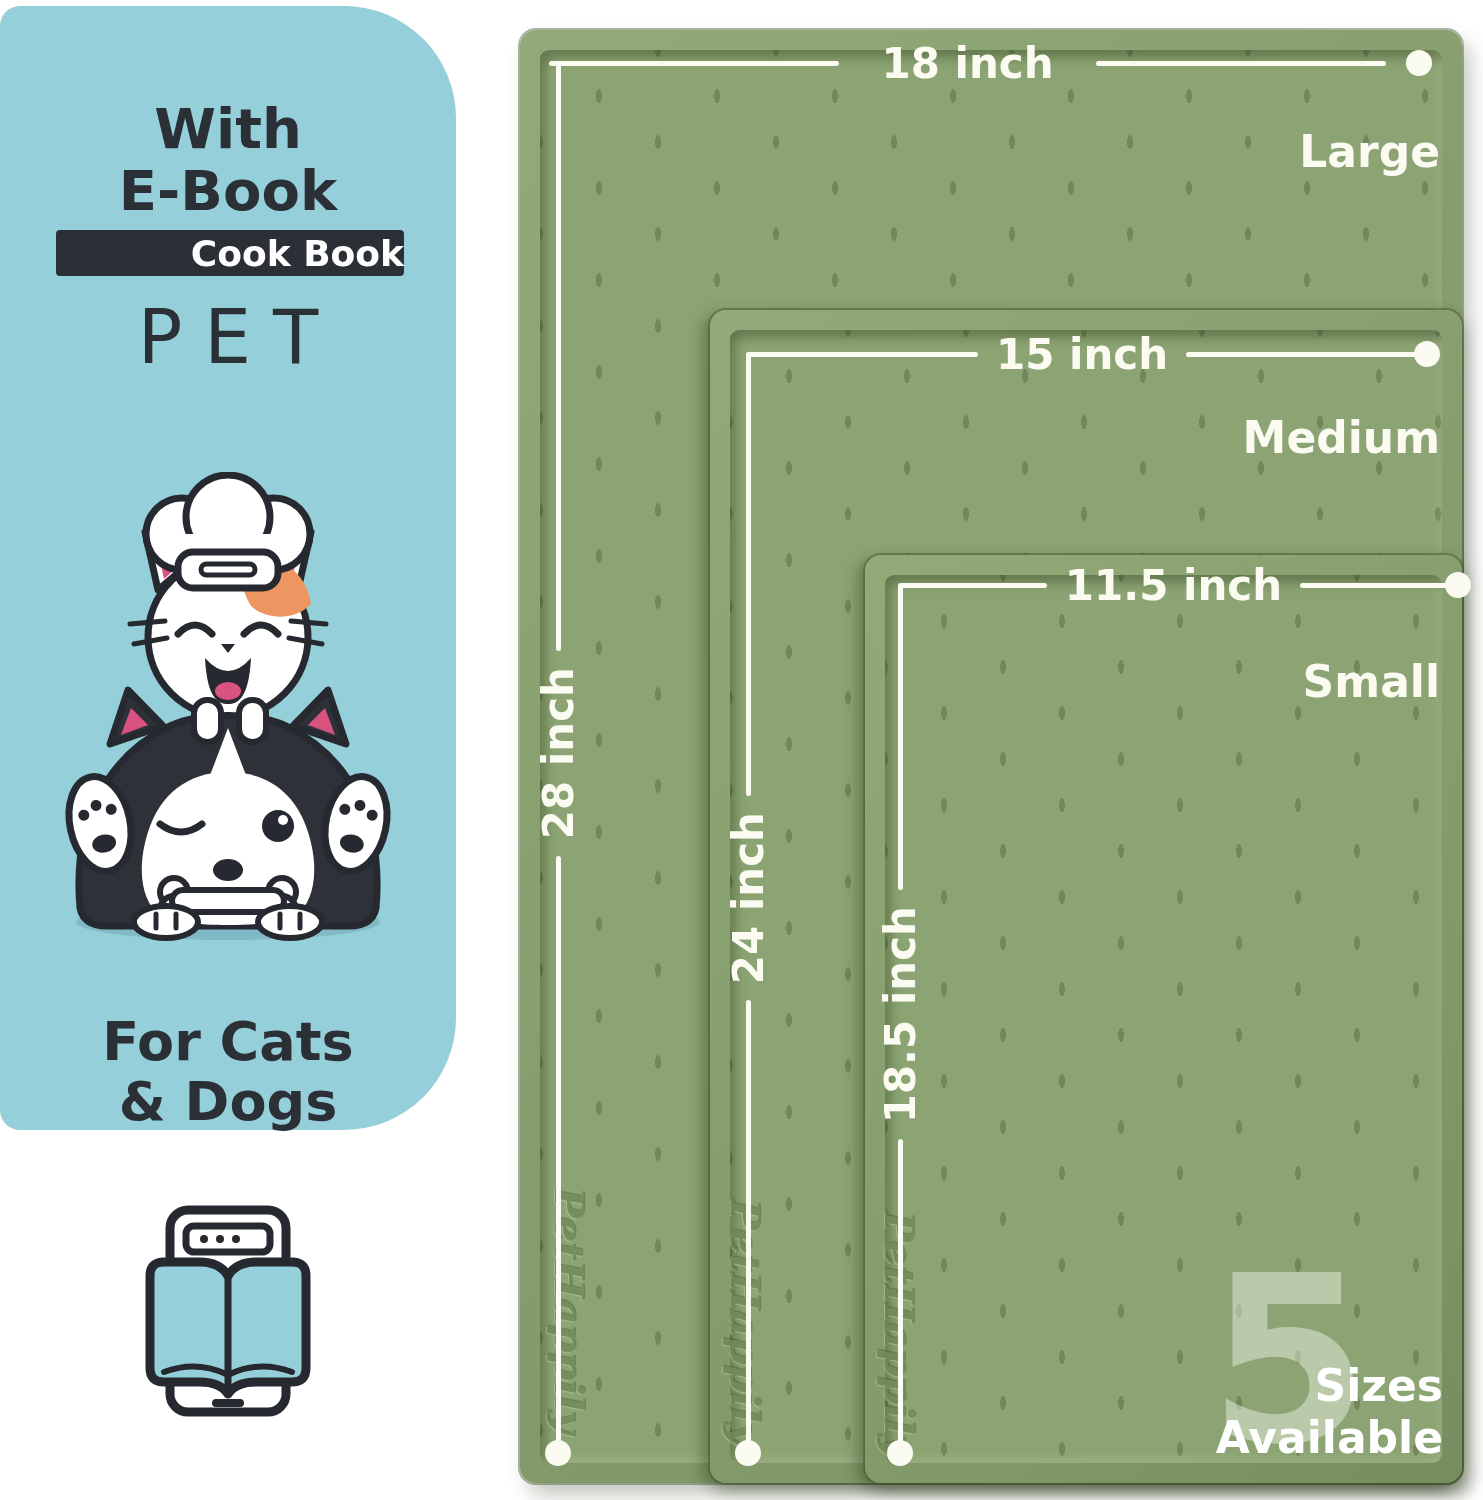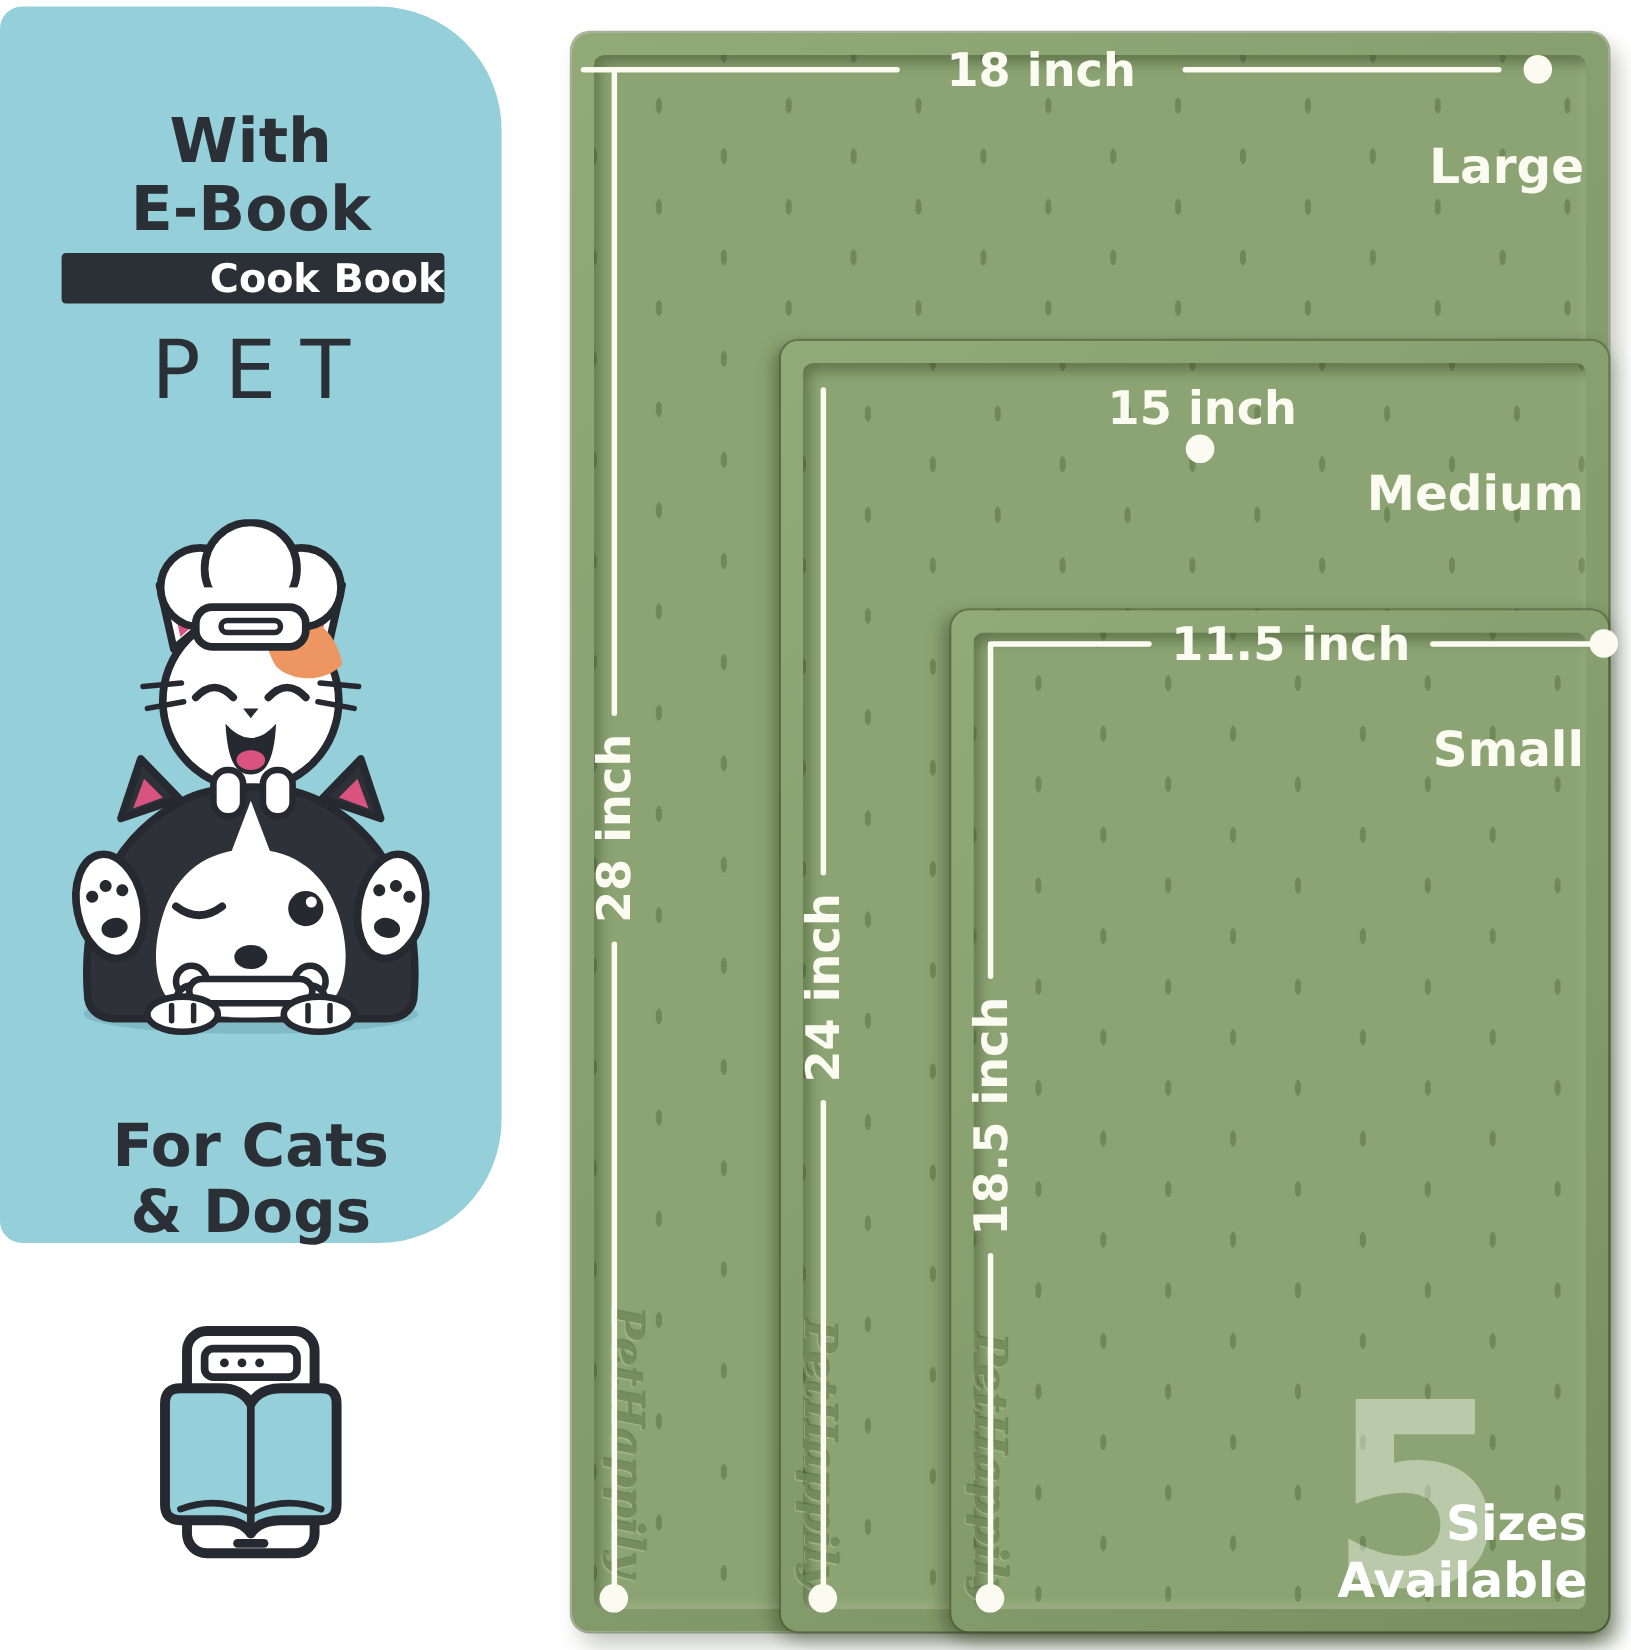--- a/index.html
+++ b/index.html
@@ -62,21 +62,21 @@
   .mat-large  { left:520px; top:30px;  width:942px; height:1453px; z-index:1; }
   .mat-medium { left:710px; top:310px; width:752px; height:1173px; z-index:2; }
   .mat-small  { left:865px; top:555px; width:597px; height:928px;  z-index:3; }
 
   
   .size-label {
     position:absolute; right:43px; z-index:6;
     color:#fbfbf2; font-weight:bold; font-size:44px;
   }
   .size-label.large  { top:126px; }
-  .size-label.medium { top:424px; }
+  .size-label.medium { top:412px; }
   .size-label.small  { top:656px; }
 
   
   .brand {
     position:absolute; z-index:4;
     writing-mode:vertical-rl;
     font-family:"DejaVu Serif", serif; font-style:italic; font-weight:bold;
     font-size:40px; color:#71895a; opacity:.8;
     text-shadow:-1px -1px 1px rgba(45,65,25,.45), 1px 1px 1px rgba(205,220,180,.5);
   }
@@ -97,23 +97,23 @@
 
   .dim-v {
     position:absolute; z-index:10; width:52px;
     display:flex; flex-direction:column; align-items:center;
     color:#fbfbf2; font-weight:bold; font-size:42px;
   }
   .dim-v .seg { width:5px; flex:1; background:#fbfbf2; border-radius:3px; }
   .dim-v .lbl { margin:16px 0; white-space:nowrap; writing-mode:vertical-rl; transform:rotate(180deg); }
   .dim-v .dim-dot { margin-top:-4px; }
 
-  .dim-h.large  { left:528px; top:38px;  width:883px;gap:24px; }
+  .dim-h.large  { left:549px; top:38px;  width:883px;gap:24px; }
   .dim-v.large  { left:532px; top:63px;  height:1403px; }
-  .dim-h.medium { left:746px; top:346px; width:694px;flex-direction:column; }
+  .dim-h.medium { left:746px; top:329px; width:694px; }
   .dim-v.medium { left:722px; top:352px; height:1114px; }
   .dim-h.small  { left:898px; top:560px; width:573px; }
   .dim-v.small  { left:874px; top:585px; height:881px; }
 
   
   .big-five {
     position:absolute; left:1208px; top:1262px; z-index:5;
     font-size:232px; font-weight:bold; line-height:0.86;
     color:rgba(250,253,245,.42);
   }

